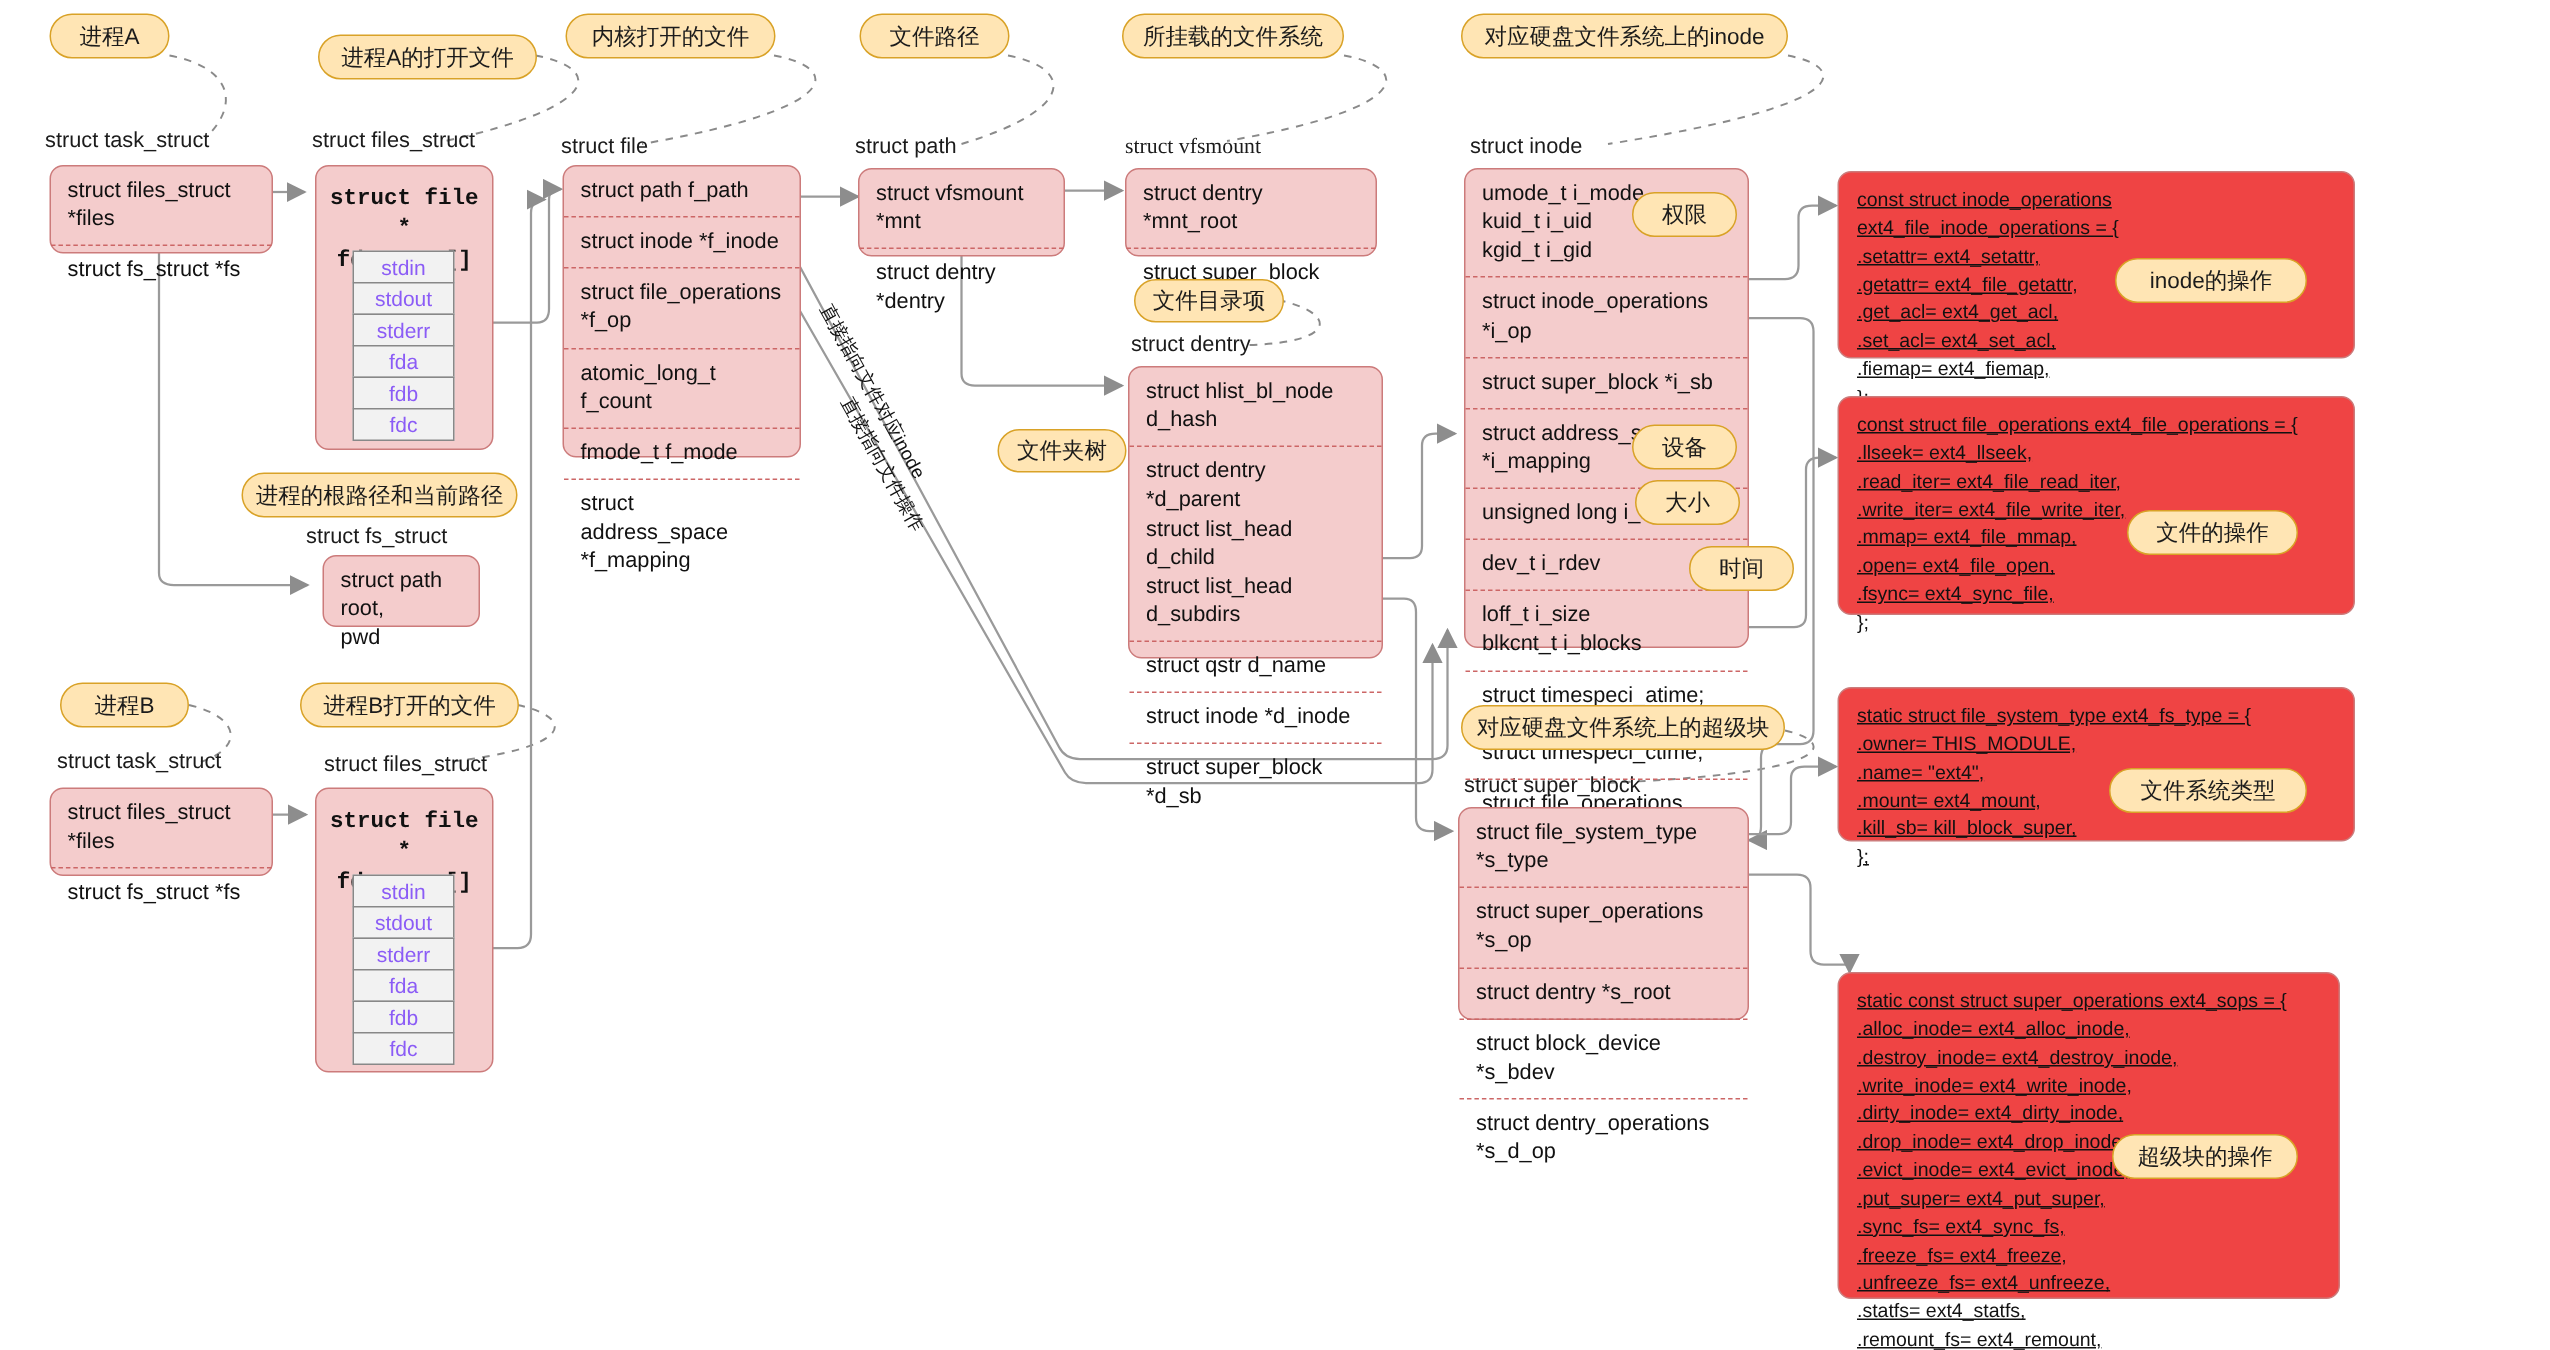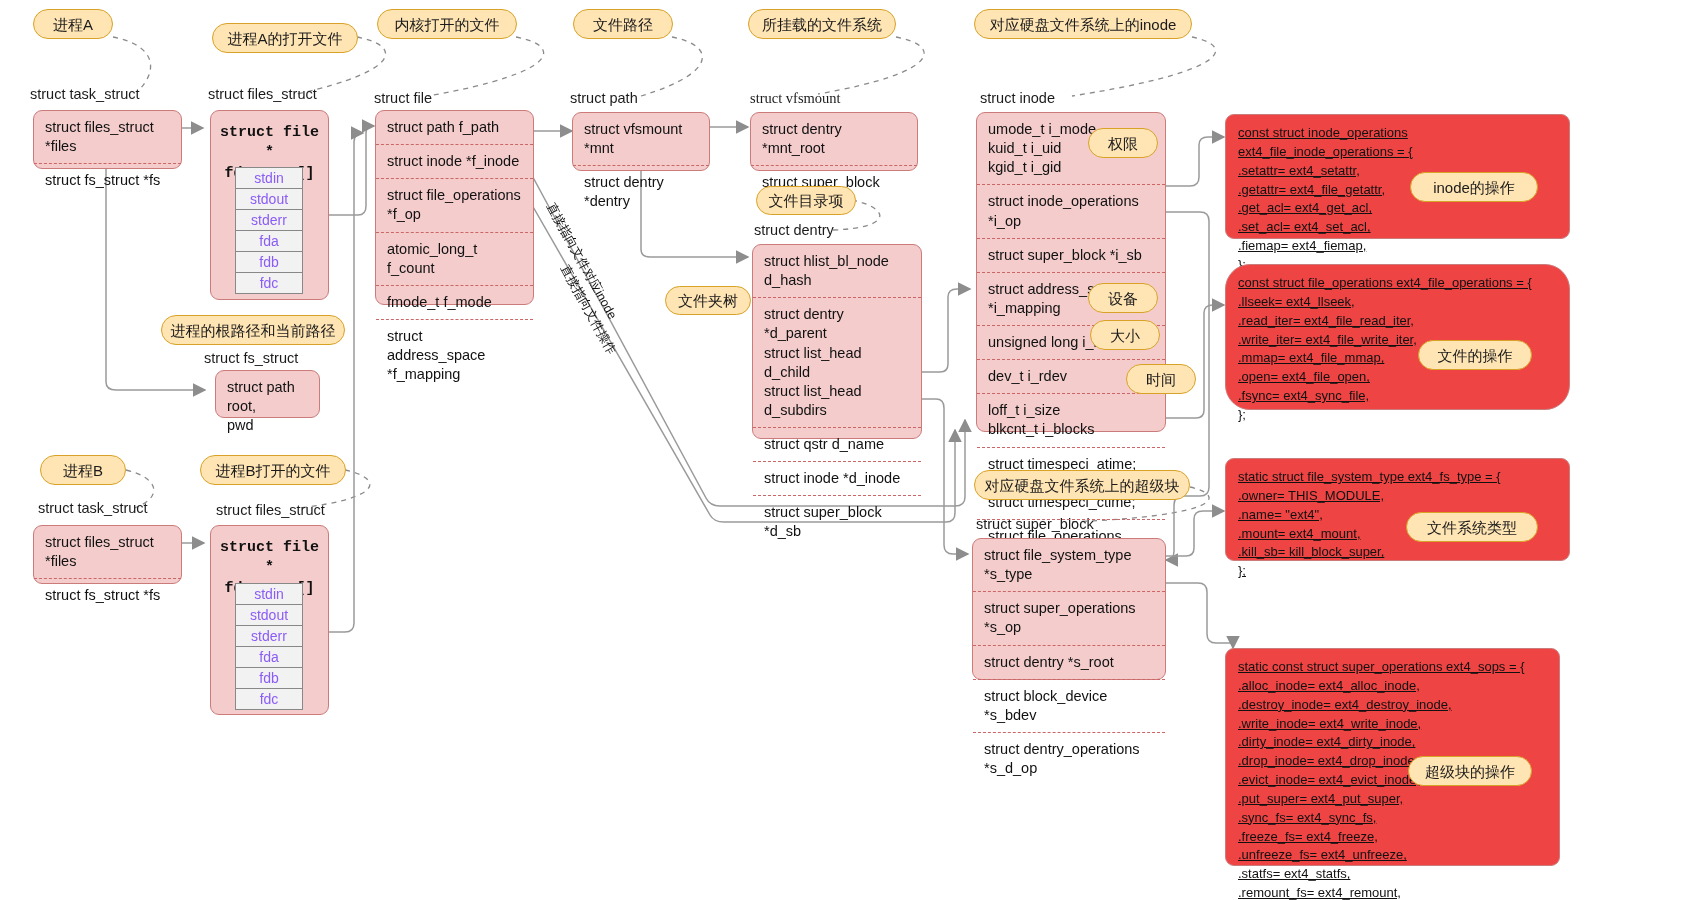--- a/index.html
+++ b/index.html
@@ -233,21 +233,21 @@
 
   <div class="codebox" style="left:1225px;top:114px;width:345px;height:125px;">const struct inode_operations ext4_file_inode_operations = {
 .setattr= ext4_setattr,
 .getattr= ext4_file_getattr,
 .get_acl= ext4_get_acl,
 .set_acl= ext4_set_acl,
 .fiemap= ext4_fiemap,
 };</div>
   <div class="pill" style="left:1410px;top:172px;width:128px;height:30px;">inode的操作</div>
 
-  <div class="codebox" style="left:1225px;top:264px;width:345px;height:146px;border-radius:25px;">const struct file_operations ext4_file_operations = {
+  <div class="codebox" style="left:1225px;top:264px;width:345px;height:146px;">const struct file_operations ext4_file_operations = {
 .llseek= ext4_llseek,
 .read_iter= ext4_file_read_iter,
 .write_iter= ext4_file_write_iter,
 .mmap= ext4_file_mmap,
 .open= ext4_file_open,
 .fsync= ext4_sync_file,
 };</div>
   <div class="pill" style="left:1418px;top:340px;width:114px;height:30px;">文件的操作</div>
 
   <div class="codebox" style="left:1225px;top:458px;width:345px;height:103px;">static struct file_system_type ext4_fs_type = {

